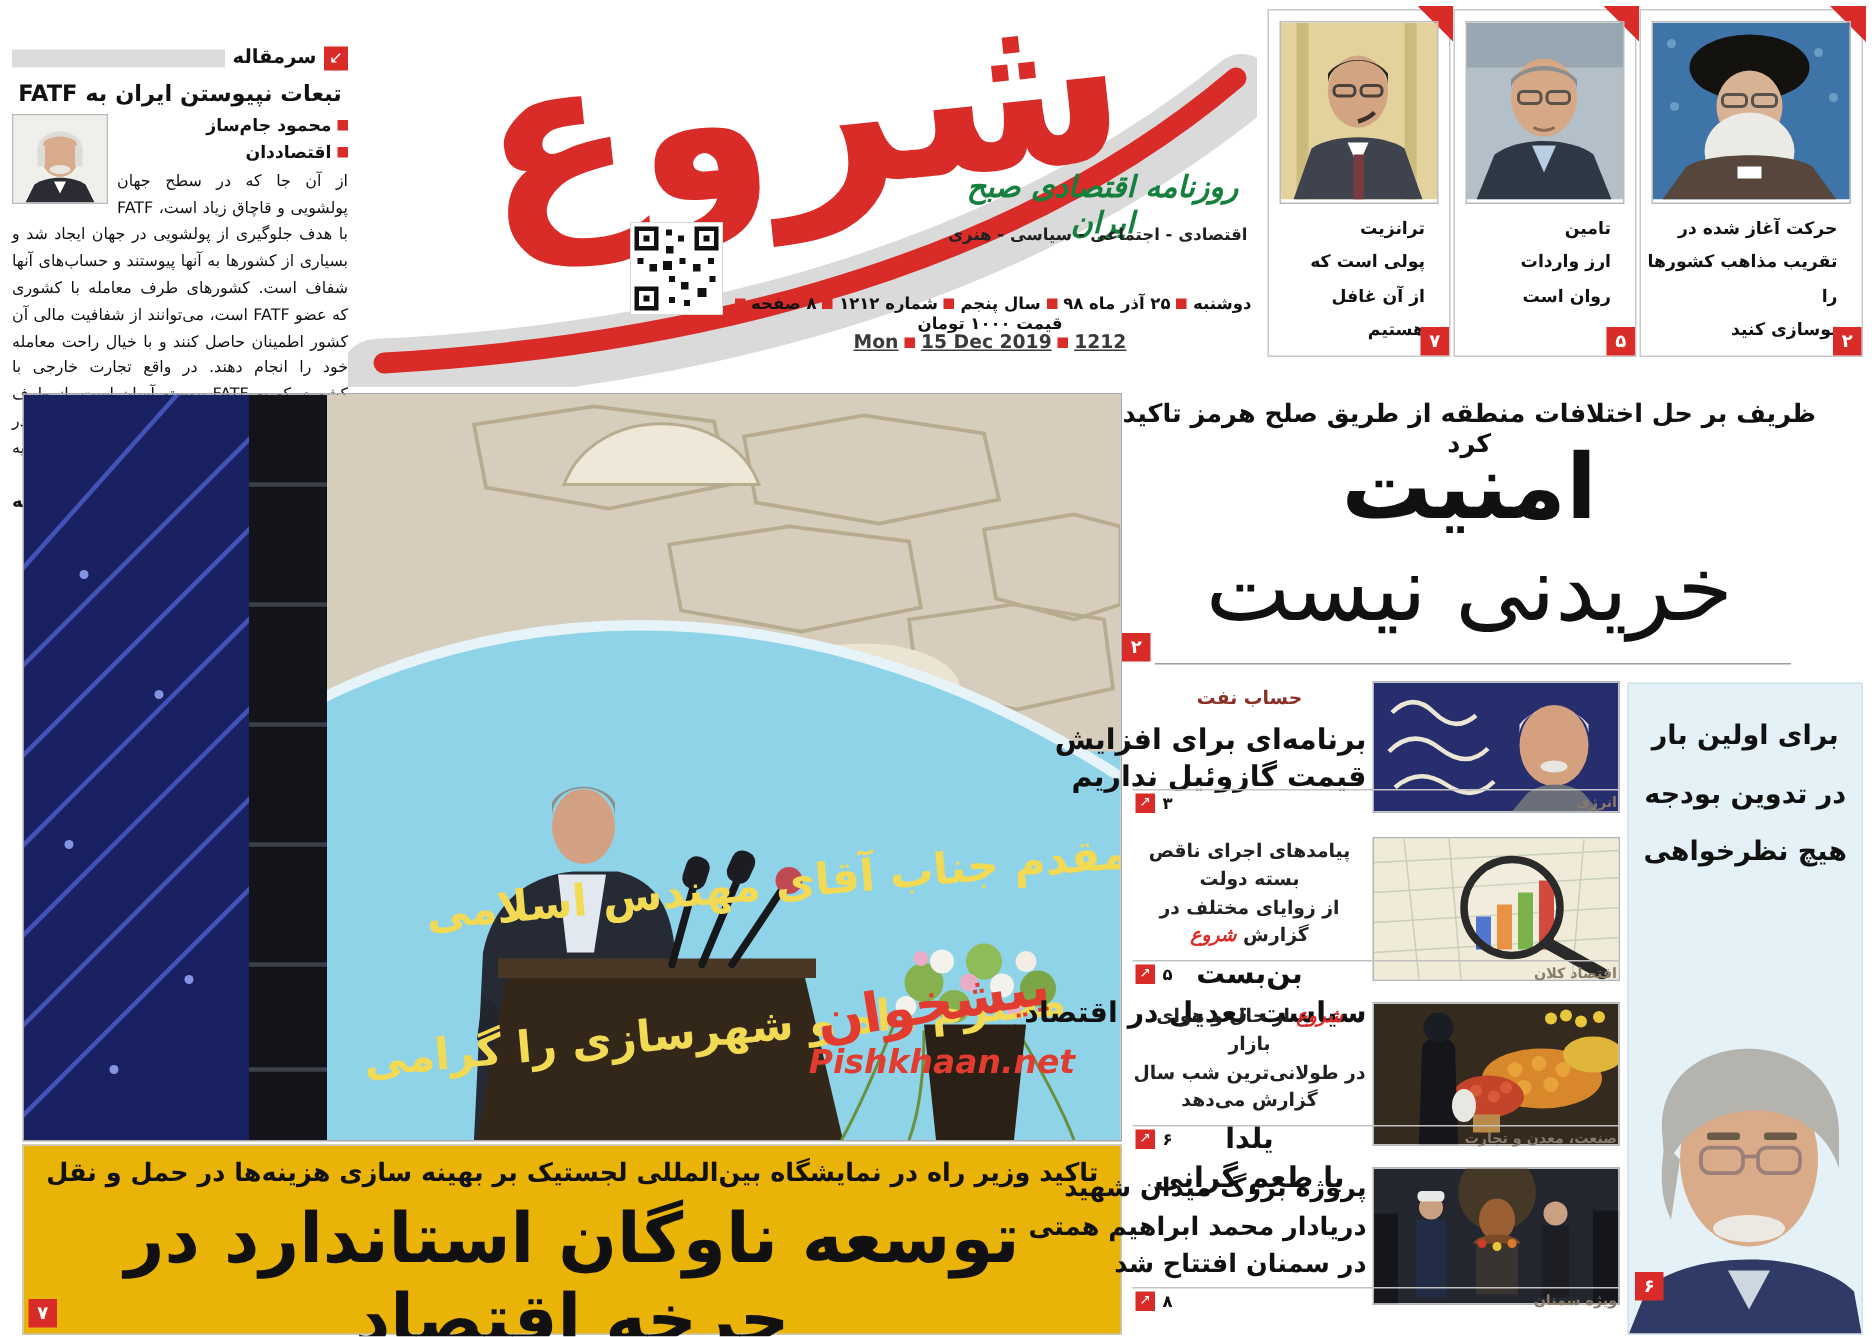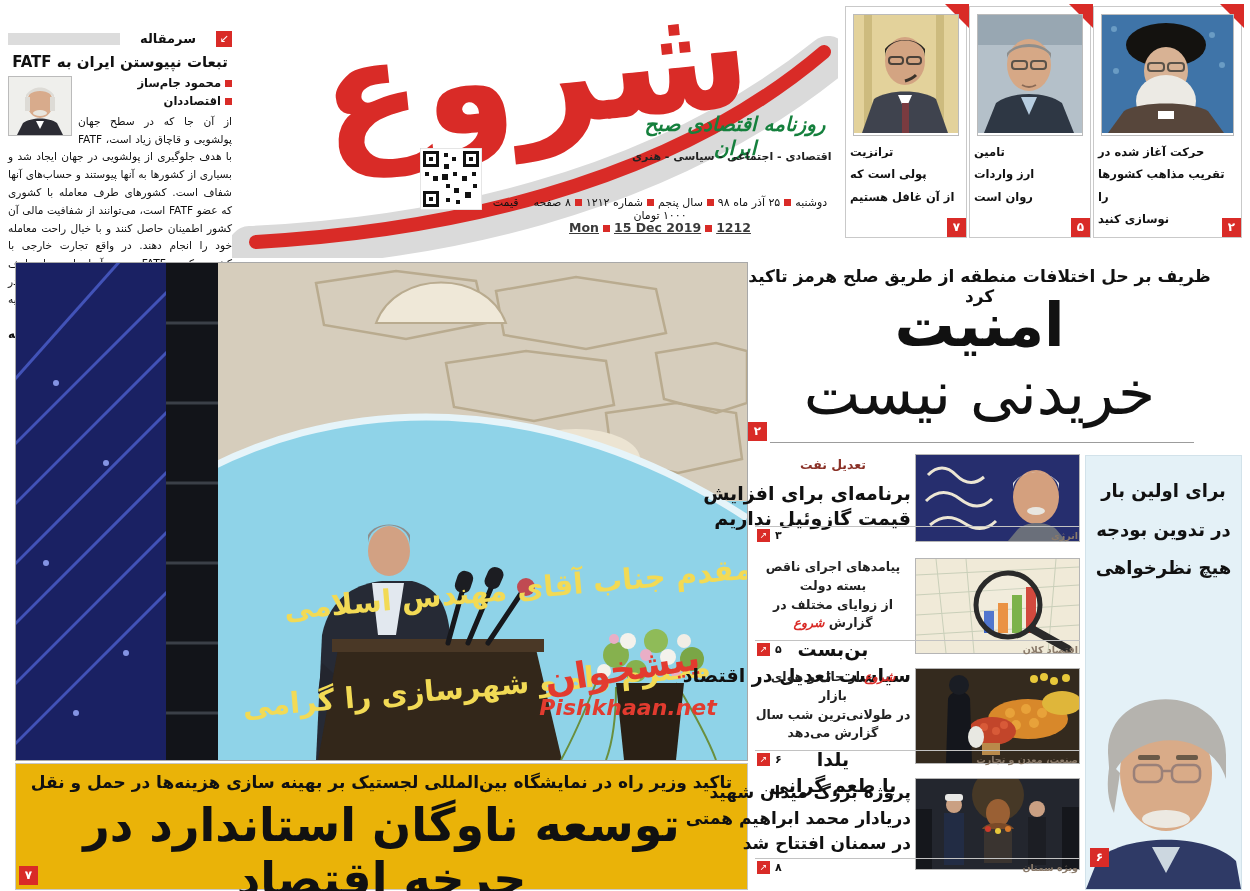--- a/index.html
+++ b/index.html
@@ -7,50 +7,50 @@
         font-family:"DejaVu Sans",sans-serif;direction:rtl;color:#111;}
   .abs{position:absolute;}
   .bx{border:1px solid #c7c7c7;background:#eab308;}
   .pn{display:inline-block;width:19px;height:19px;background:#d92b27;color:#fff;
       font-size:12px;font-weight:bold;line-height:19px;text-align:center;}
   
   .editorial{left:8px;top:30px;width:224px;height:228px;}
   .ed-head{display:flex;align-items:center;height:17px;direction:rtl;}
   .ed-ico{width:16px;height:16px;background:#d92b27;color:#fff;font-size:11px;line-height:16px;
           text-align:center;flex:0 0 auto;}
-  .ed-label{font-size:13px;font-weight:bold;padding:0 20px;flex:0 0 auto;}
+  .ed-label{font-size:13px;font-weight:bold;padding:0 5px;flex:0 0 auto;}
   .ed-bar{flex:1 1 auto;height:12px;background:#dcdcdc;}
   .ed-title{font-size:15px;font-weight:bold;text-align:center;margin:6px 0 3px;}
   .ed-photo{float:left;width:62px;height:58px;margin:2px 6px 2px 0;border:1px solid #bbb;}
   .ed-author{font-size:11.5px;font-weight:bold;line-height:1.6;}
   .redsq{display:inline-block;width:7px;height:7px;background:#d92b27;margin-left:4px;}
   .ed-body{font-size:10.6px;line-height:1.68;text-align:justify;margin:2px 0 0;}
   .ed-more{font-size:12px;font-weight:bold;text-align:left;margin-top:1px;}
   
   .masthead{left:232px;top:0;width:606px;height:258px;}
   .logo-word{position:absolute;left:0px;top:-28px;width:606px;text-align:center;color:#d92b27;
              font-size:148px;font-weight:bold;transform:rotate(-6deg);line-height:1.4;}
   .tagline{position:absolute;left:400px;top:112px;width:206px;text-align:center;color:#15803d;
            font-size:20px;font-weight:bold;font-style:italic;}
   .subjects{position:absolute;left:400px;top:150px;width:206px;text-align:left;font-size:11px;
             font-weight:bold;color:#222;direction:rtl;}
   .url{position:absolute;left:255px;top:166px;width:352px;direction:ltr;text-align:center;
        color:#6b6b6b;font-size:17px;font-weight:bold;letter-spacing:7px;}
   .info-fa{position:absolute;left:248px;top:196px;width:360px;text-align:center;font-size:11px;
-           font-weight:normal;direction:rtl;}
+           font-weight:bold;direction:rtl;}
   .info-en{position:absolute;left:248px;top:220px;width:360px;text-align:center;font-size:12.5px;
            font-weight:bold;color:#3a3a3a;direction:ltr;text-decoration:underline;}
   .sep{display:inline-block;width:7px;height:7px;background:#d92b27;margin:0 4px;}
   .qr{position:absolute;left:188px;top:148px;}
   
   .pbox{top:6px;height:230px;background:#fff;border:1px solid #c9c9c9;}
   .pbox .corner{position:absolute;top:-3px;right:-3px;width:24px;height:24px;background:#d92b27;
                 clip-path:polygon(0 0,100% 0,100% 100%);}
   .pbox .ph{position:absolute;left:7px;right:7px;top:7px;height:120px;border:1px solid #bbb;overflow:hidden;}
-  .pbox .cap{position:absolute;left:4px;right:4px;top:134px;text-align:left;font-size:11.5px;
+  .pbox .cap{position:absolute;left:4px;right:16px;top:134px;text-align:right;font-size:11.5px;
              font-weight:bold;line-height:1.95;}
   .pbox .pn{position:absolute;right:0;bottom:0;}
   
   .lead{left:738px;top:262px;width:483px;height:186px;}
   .lead .kick{position:absolute;top:4px;left:0;right:0;text-align:center;font-size:17px;font-weight:bold;}
   .lead .t1{position:absolute;top:28px;left:0;right:0;text-align:center;font-size:60px;font-weight:900;}
   .lead .t2{position:absolute;top:96px;left:0;right:0;text-align:center;font-size:60px;font-weight:400;}
   .lead .pn{position:absolute;left:10px;top:160px;}
   .lead .lrule{position:absolute;left:32px;top:180px;width:424px;border-top:1px solid #9c9c9c;}
   
@@ -358,21 +358,21 @@
             <path d="M10 46 Q26 30 44 44 T76 44"></path>
             <path d="M14 70 Q30 56 48 68 T80 66"></path>
         </g>
         <ellipse cx="120" cy="42" rx="23" ry="27" fill="#d4a07e"></ellipse>
         <path d="M97 34 C99 12 141 12 143 34 L143 28 C132 14 108 14 97 28 Z" fill="#e4e4e2"></path>
         <ellipse cx="120" cy="56" rx="9" ry="4" fill="#e8e6e0"></ellipse>
         <path d="M92 86 L102 74 C112 66 130 66 140 74 L150 86 Z" fill="#6a6f7a"></path>
       </svg>
     </span>
     <div class="txt" style="top:4px;">
-      <div class="ik ik-red">تعدیل نفت</div>
+      <div class="ik ik-red">حساب نفت</div>
       <div class="it" style="margin-top:6px;">برنامه‌ای برای افزایش</div>
       <div class="it">قیمت گازوئیل نداریم</div>
     </div>
     <div class="item-foot">
       <span class="goto">↗</span>
       <span class="num">۳</span>
       <span class="cat">انرژی</span>
     </div>
   </section>
 

